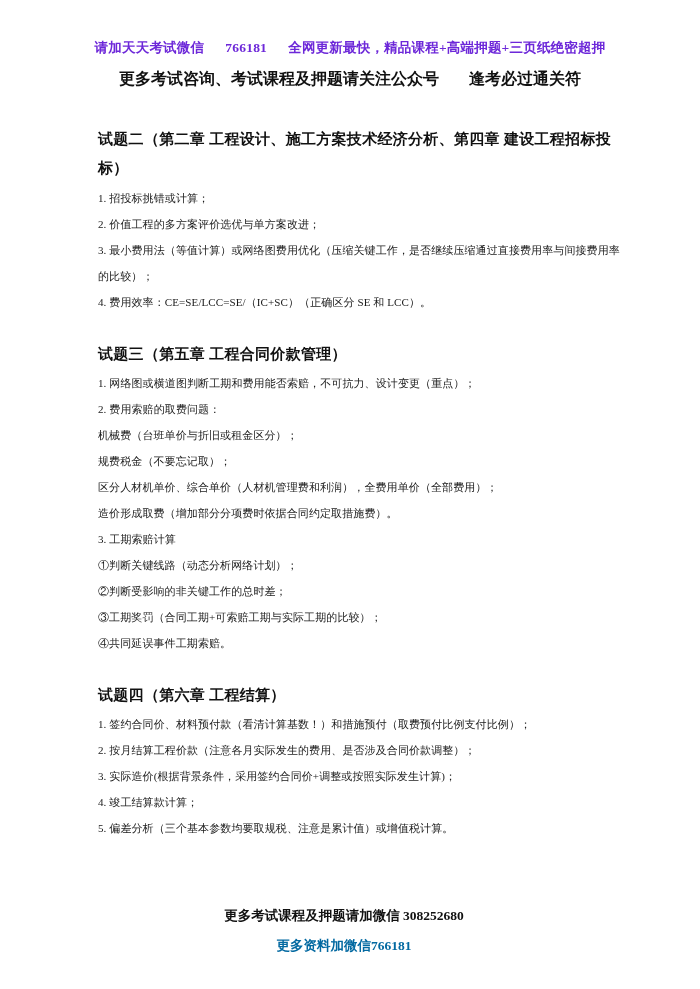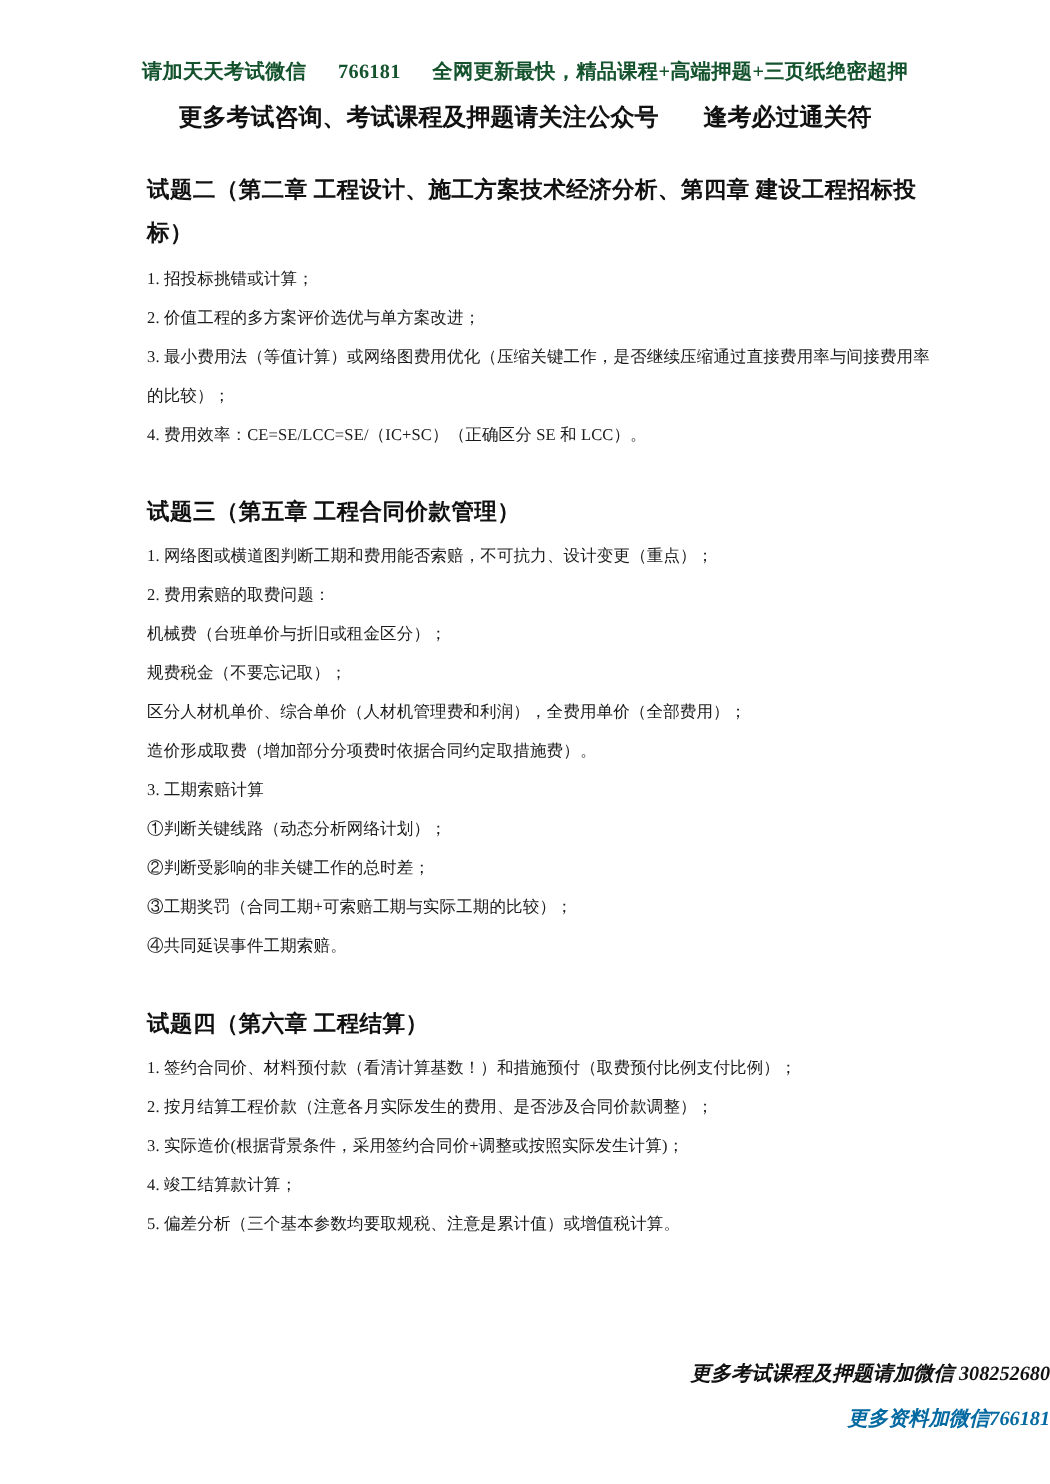--- a/index.html
+++ b/index.html
@@ -21,21 +21,21 @@
     box-sizing: border-box;
     padding: 0;
   }
   .header-block {
     text-align: center;
     padding-top: 38px;
   }
   .header-line1 {
     font-size: 13.5px;
     font-weight: bold;
-    color: #14532d;
+    color: #6d28d9;
     letter-spacing: 0.2px;
     line-height: 20px;
     white-space: nowrap;
   }
   .header-line1 .seg {
     display: inline;
   }
   .header-line1 .gap {
     display: inline-block;
     width: 14px;
@@ -46,21 +46,21 @@
     color: #111111;
     margin-top: 11px;
     line-height: 20px;
     white-space: nowrap;
   }
   .header-line2 .gap {
     display: inline-block;
     width: 22px;
   }
   .content {
-    margin-top: 24px;
+    margin-top: 36px;
     padding-left: 98px;
     padding-right: 76px;
   }
   .sec-title {
     font-size: 15px;
     font-weight: bold;
     color: #111111;
     line-height: 27px;
     margin-bottom: 2px;
     letter-spacing: 0.3px;
@@ -77,24 +77,23 @@
   }
   .block {
     margin-bottom: 20px;
   }
   .block-gap-lg {
     margin-bottom: 26px;
   }
   .footer {
     position: absolute;
     left: 0;
-    right: 0;
+    right: 12px;
     bottom: 32px;
-    text-align: right;
-    font-style: italic;
+    text-align: center;
   }
   .footer-line1 {
     font-size: 13.5px;
     font-weight: bold;
     color: #111111;
     line-height: 22px;
   }
   .footer-line2 {
     font-size: 13.5px;
     font-weight: bold;

